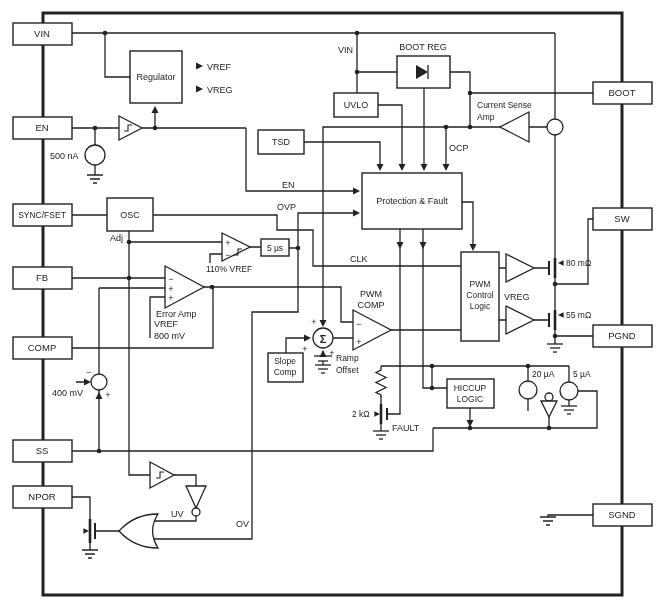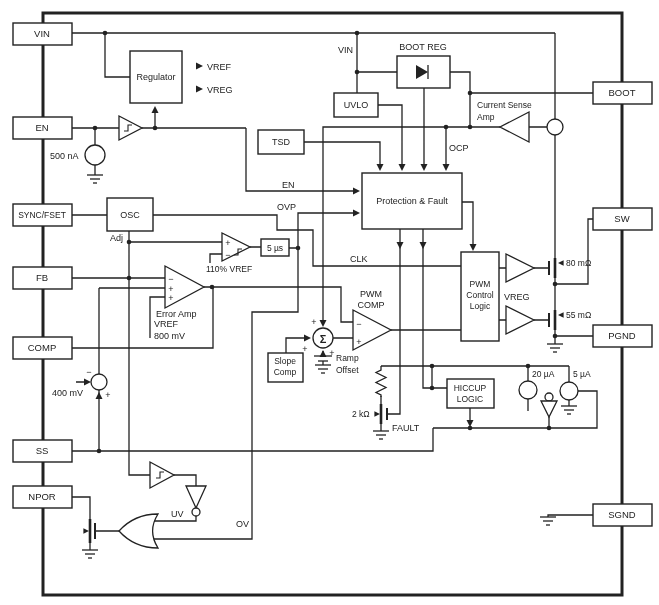--- a/index.html
+++ b/index.html
@@ -1,16 +1,16 @@
 <!DOCTYPE html>
 <html><head>
 <meta charset="utf-8">
 <style>
   html,body{margin:0;padding:0;background:#ffffff;}
-  .stage{position:relative;width:659px;height:605px;background:#ffffff;overflow:hidden;}
+  .stage{position:relative;width:659px;height:605px;background:#ffffff;overflow:hidden;border-radius:11px;}
   svg{position:absolute;left:0;top:0;}
   text{font-family:"Liberation Sans","DejaVu Sans",sans-serif;fill:#222222;}
   .t85{font-size:8.5px;}
   .t9{font-size:9px;}
   .t95{font-size:9.5px;}
   .t11{font-size:11px;font-weight:bold;}
   .mid{text-anchor:middle;}
   .end{text-anchor:end;}
   .w{stroke:#222222;stroke-width:1.3;fill:none;}
   .thick{stroke:#222222;stroke-width:2.6;fill:none;}

